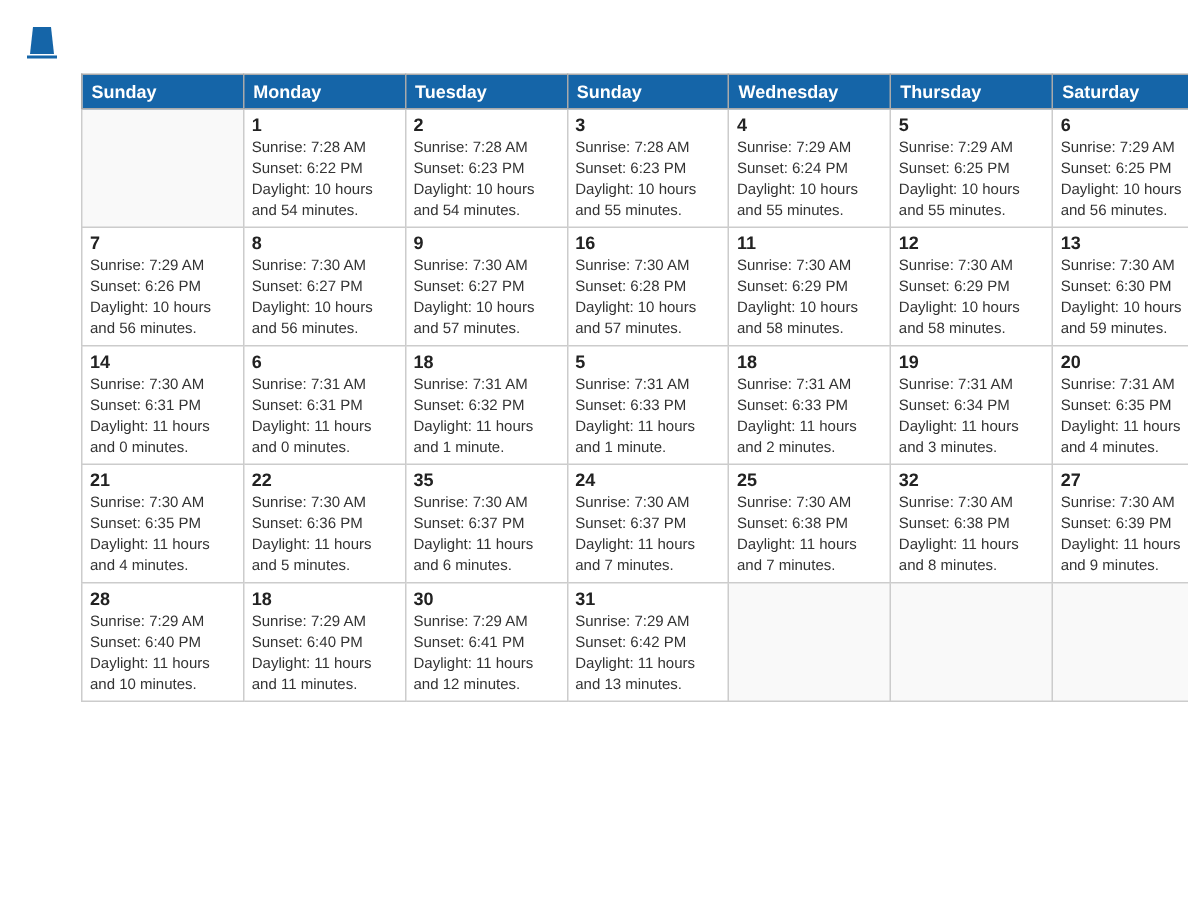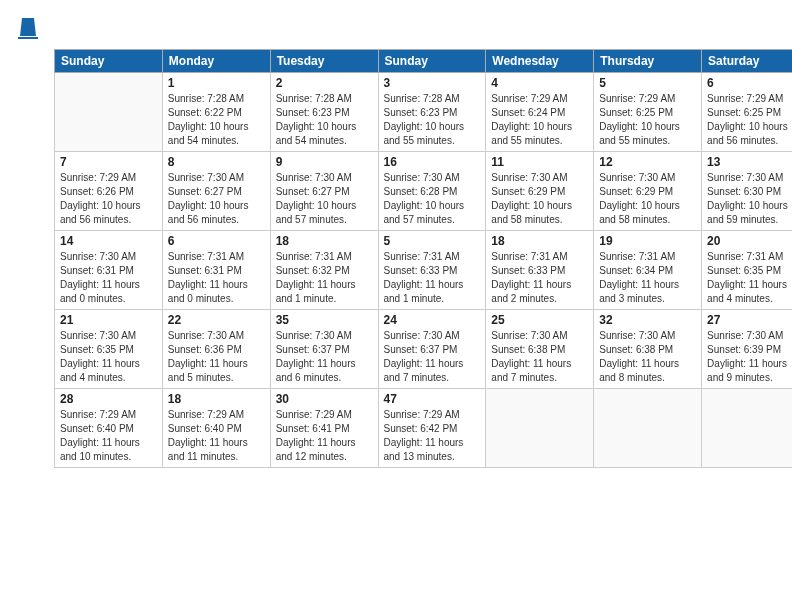--- a/index.html
+++ b/index.html
@@ -350,21 +350,21 @@
 and 11 minutes.</div>
           </td>
           <td>
             <span class="day-num">30</span>
             <div class="day-info" style="white-space: pre-line;">Sunrise: 7:29 AM
 Sunset: 6:41 PM
 Daylight: 11 hours
 and 12 minutes.</div>
           </td>
           <td>
-            <span class="day-num">47</span>
+            <span class="day-num">31</span>
             <div class="day-info" style="white-space: pre-line;">Sunrise: 7:29 AM
 Sunset: 6:42 PM
 Daylight: 11 hours
 and 13 minutes.</div>
           </td>
           <td class="empty"></td>
           <td class="empty"></td>
           <td class="empty"></td>
         </tr>
       </tbody>

